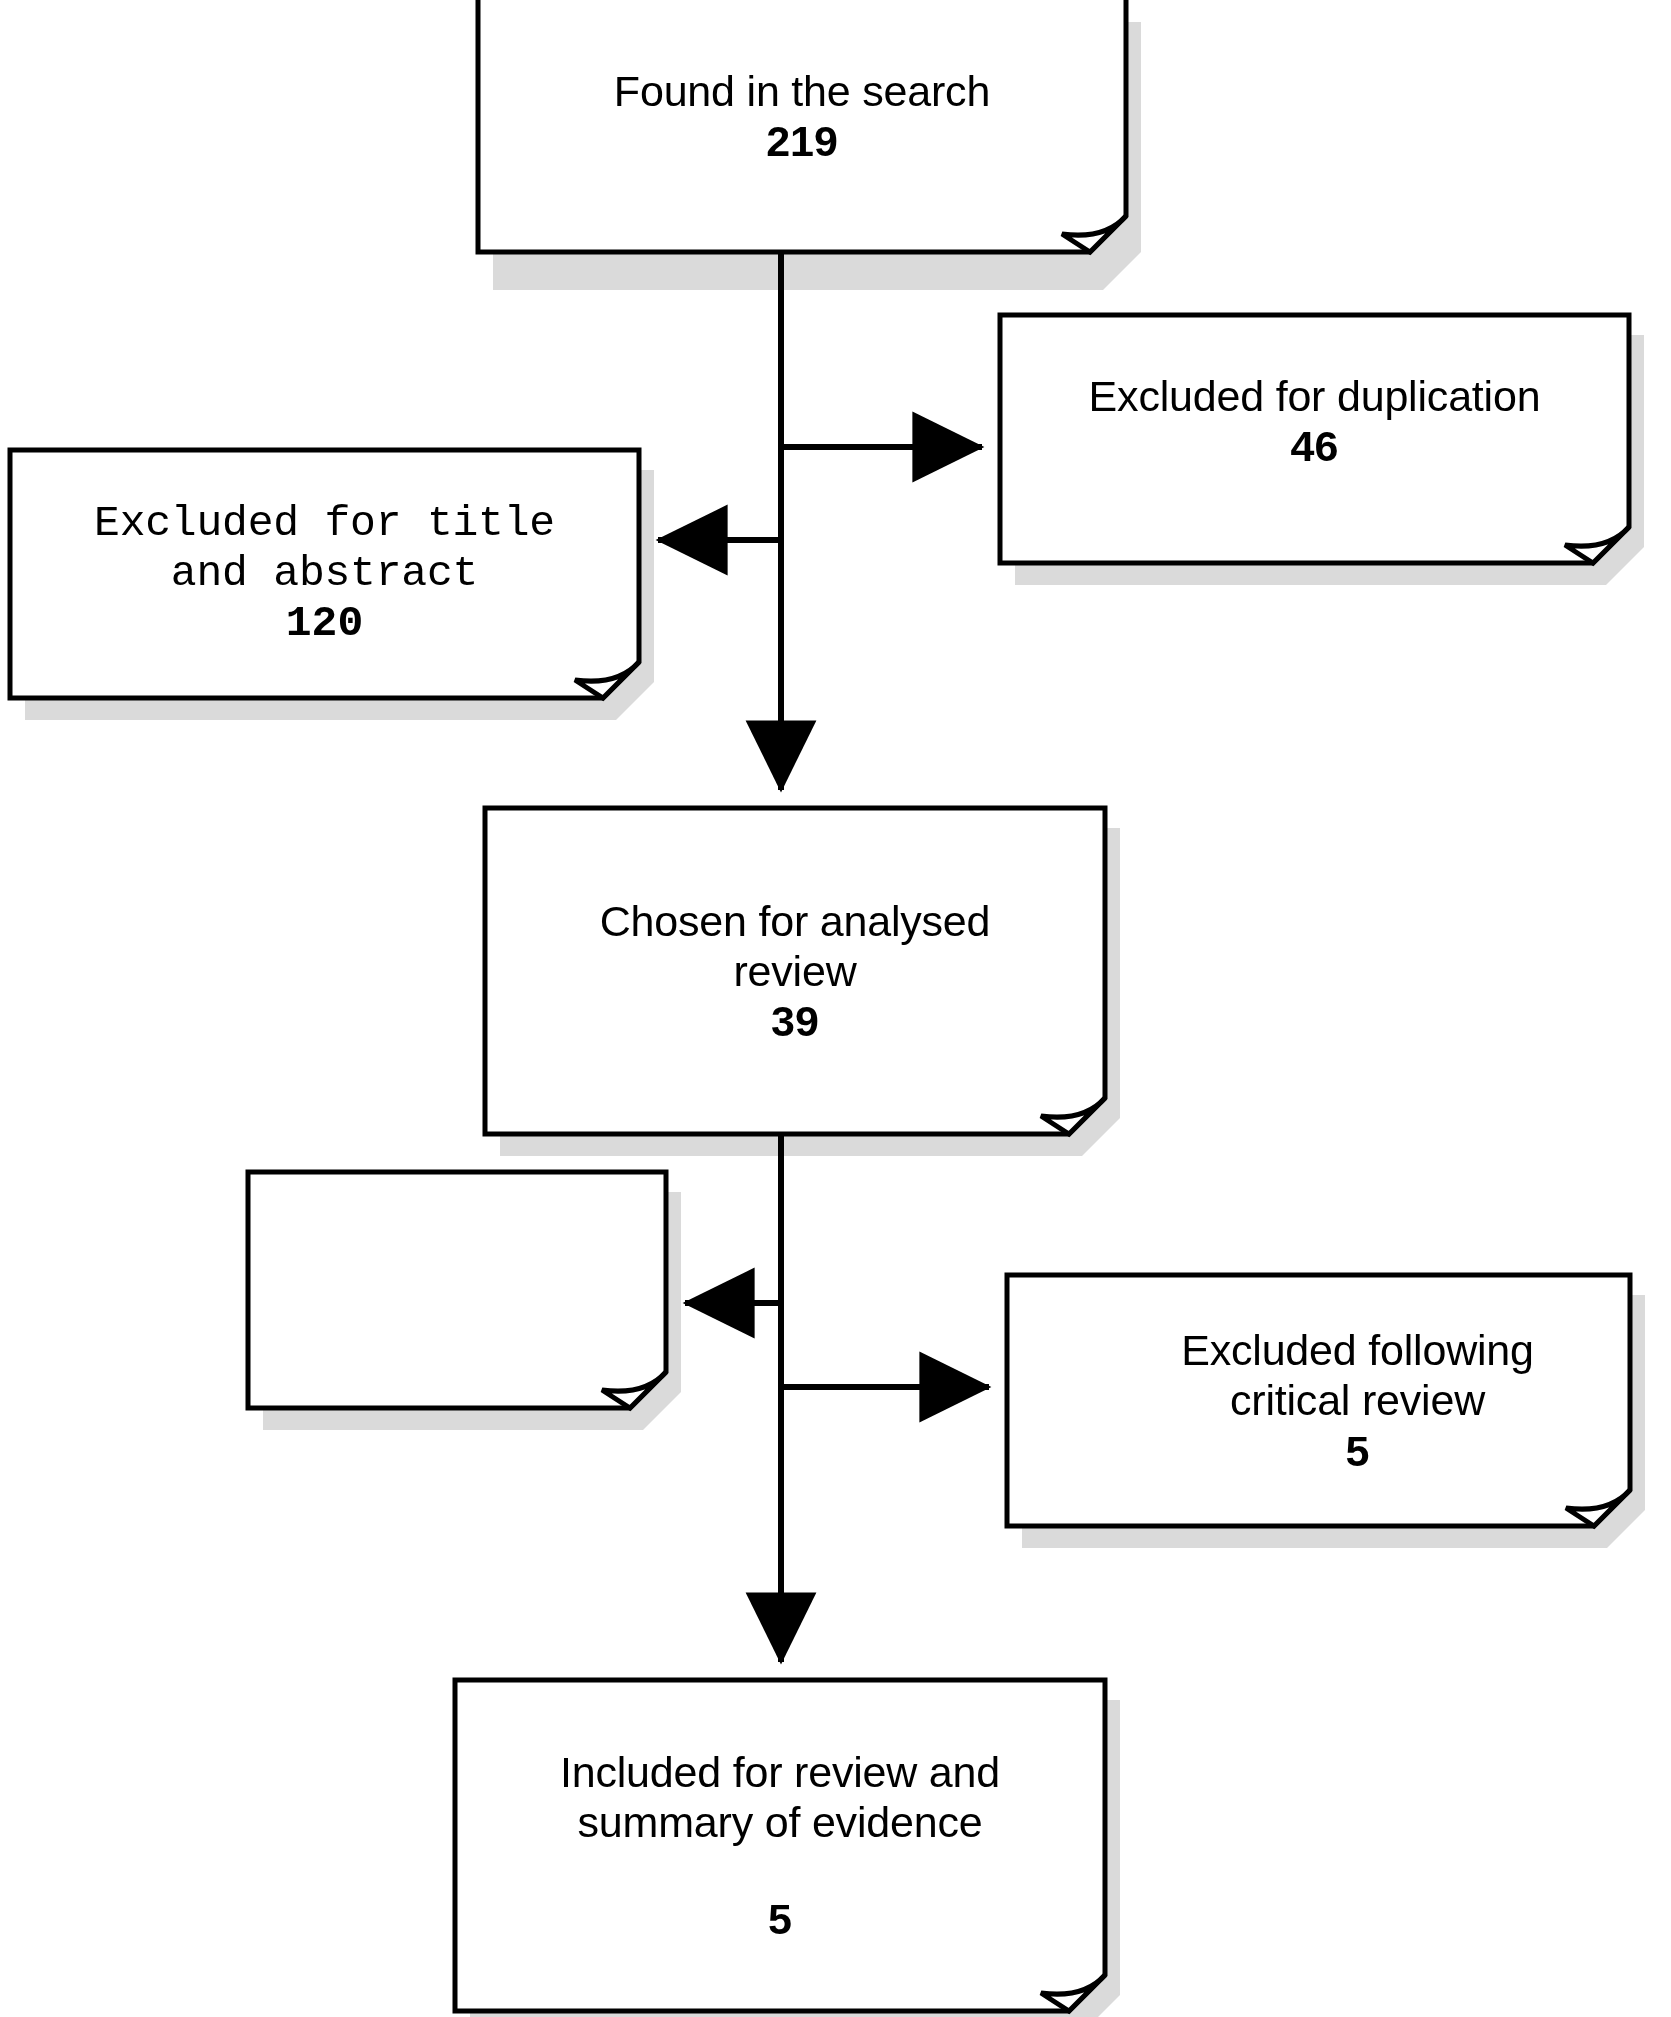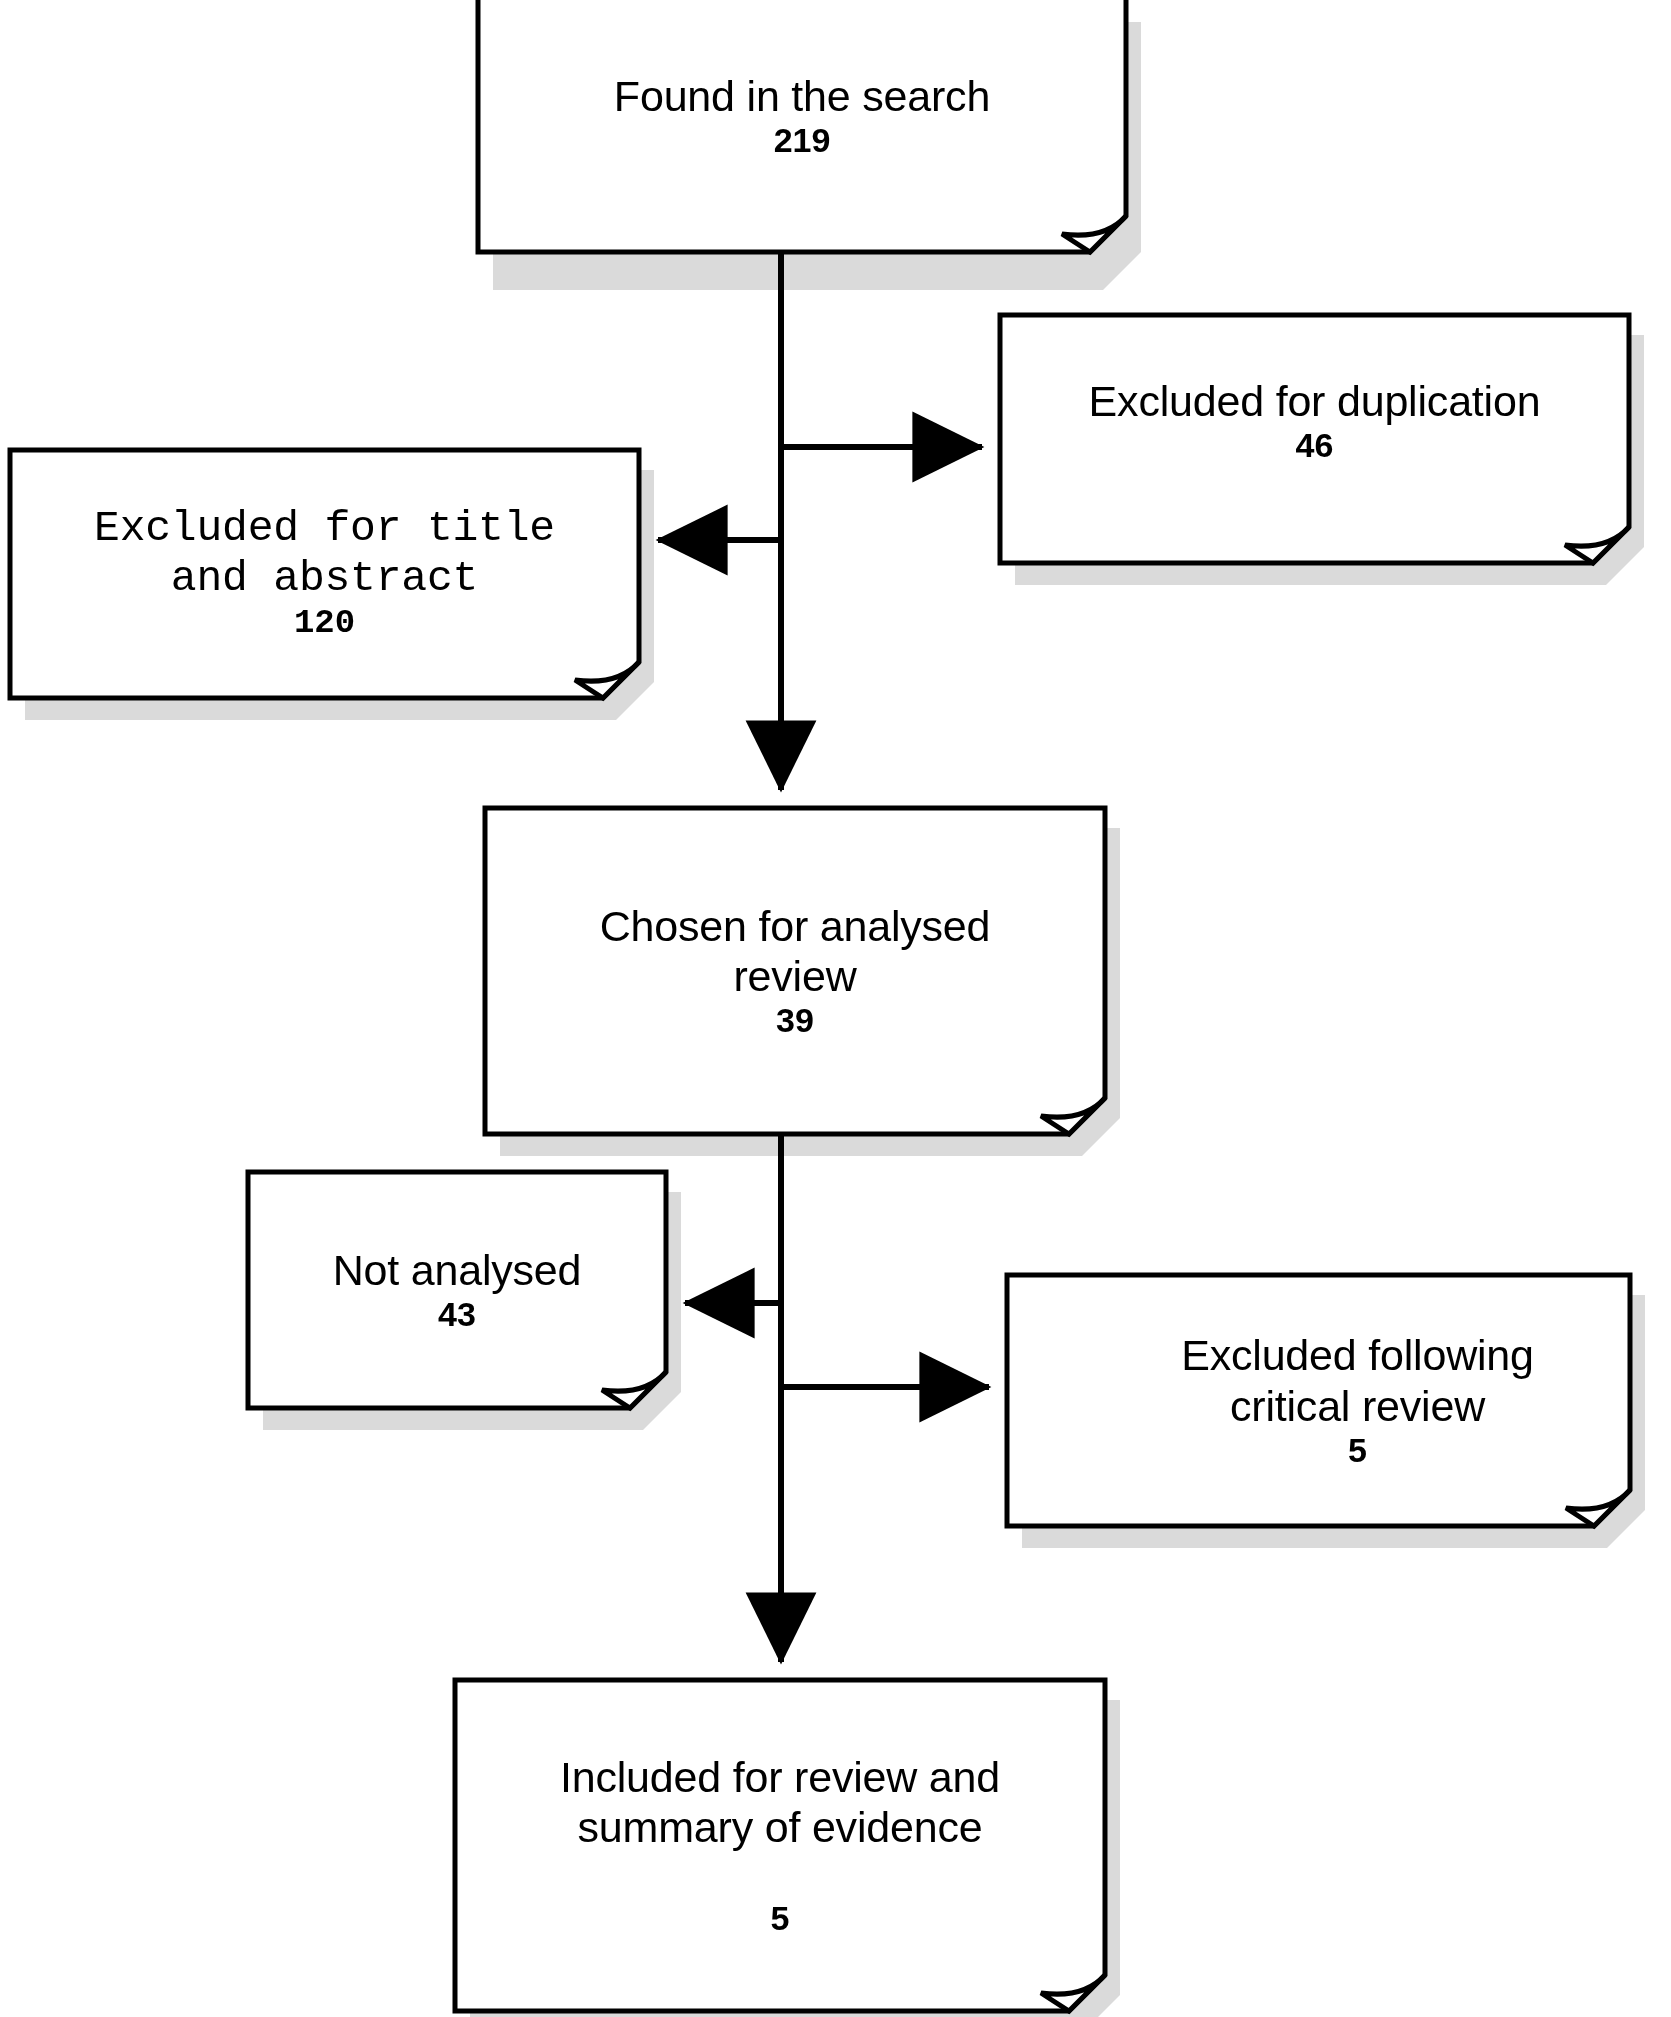--- a/index.html
+++ b/index.html
@@ -24,21 +24,21 @@
     box-sizing:border-box;
     pointer-events:auto;
   }
   .node .lbl{
     font-size:43px;
     font-weight:400;
     letter-spacing:-0.2px;
     white-space:pre-line;
   }
   .node .num{
-    font-size:34px;
+    font-size:43px;
     font-weight:700;
     letter-spacing:0px;
     margin-top:0;
   }
 </style>
 </head>
 <body>
 
 <div id="canvas">
 
@@ -111,24 +111,20 @@
 and abstract</div>
     <div class="num">120</div>
   </div>
 
   <div class="node" style="left:485px; top:808px; width:620px; height:326px;">
     <div class="lbl">Chosen for analysed
 review</div>
     <div class="num">39</div>
   </div>
 
-  <div class="node" style="left:248px; top:1172px; width:418px; height:236px;">
-    <div class="lbl">Not analysed</div>
-    <div class="num">43</div>
-  </div>
 
   <div class="node" style="left:1046px; top:1275px; width:623px; height:251px;">
     <div class="lbl">Excluded following
 critical review</div>
     <div class="num">5</div>
   </div>
 
   <div class="node" style="left:455px; top:1680px; width:650px; height:331px;gap:47px;">
     <div class="lbl">Included for review and
 summary of evidence</div>

